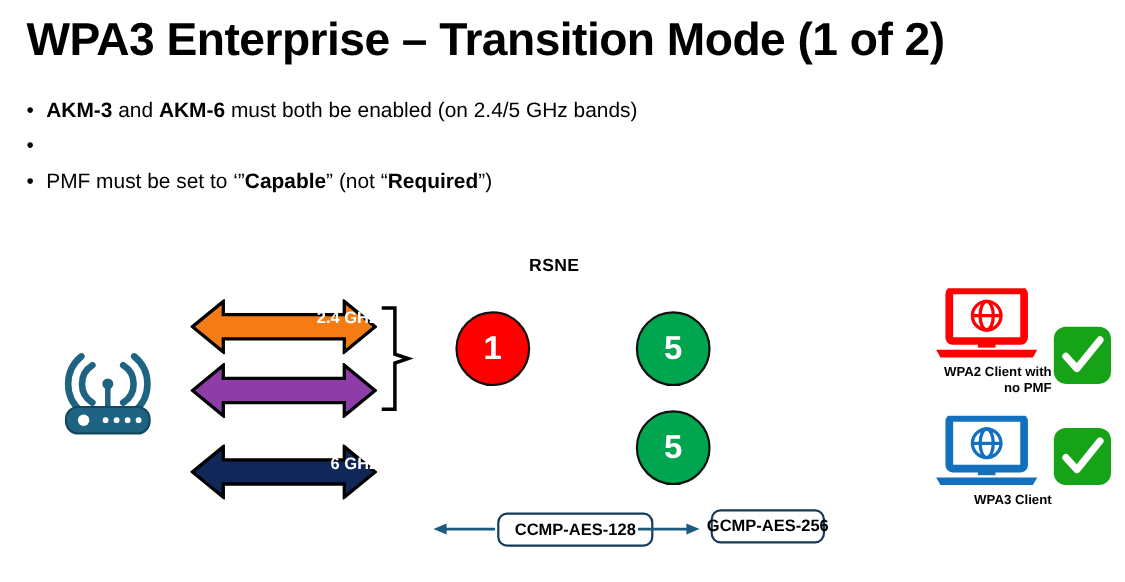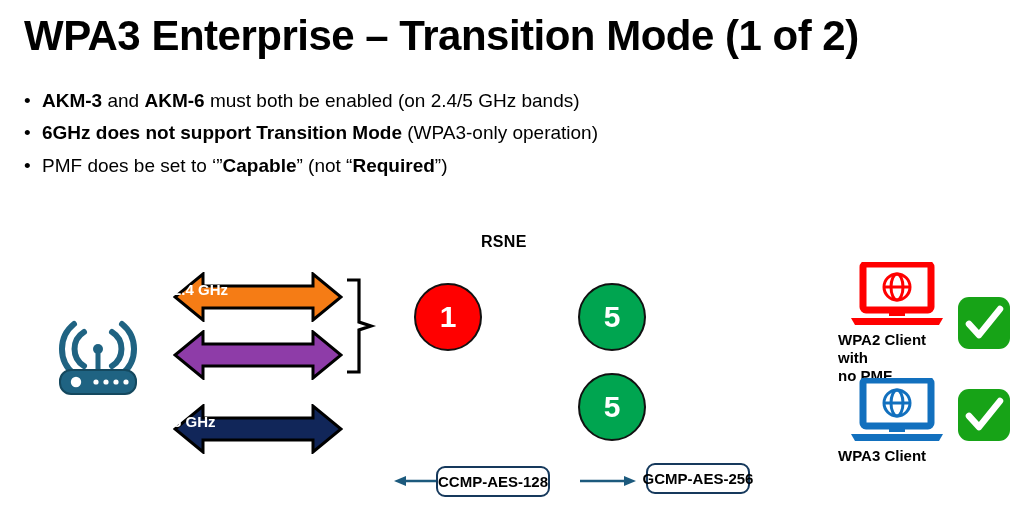--- a/index.html
+++ b/index.html
@@ -73,21 +73,21 @@
   
   .router { left: 48px; top: 312px; width: 100px; height: 86px; }
 
   
   .band-arrow { width: 170px; height: 50px; }
   .band-arrow svg { display: block; }
   .band-label {
     position: absolute;
     left: 0; right: 0;
     top: 9px;
-    text-align: left;
+    text-align: right;
     color: #ffffff;
     font-size: 15px;
     font-weight: bold;
     pointer-events: none;
   }
   #arrow-24 { left: 173px; top: 272px; }
   #arrow-5  { left: 173px; top: 330px; }
   #arrow-6  { left: 173px; top: 404px; }
 
   
@@ -115,34 +115,34 @@
     border-radius: 9px;
     background: #ffffff;
     display: flex;
     align-items: center;
     justify-content: center;
     font-size: 15px;
     font-weight: bold;
     box-sizing: border-box;
     white-space: nowrap;
   }
-  #cipher-ccmp { left: 436px; top: 466px; width: 114px; height: 31px; }
+  #cipher-ccmp { left: 452px; top: 466px; width: 142px; height: 31px; }
   #cipher-gcmp { left: 646px; top: 463px; width: 104px; height: 31px; }
 
   .flow-arrow svg { display: block; }
   #flow-left  { left: 392px; top: 472px; }
   #flow-right { left: 578px; top: 472px; }
 
   
   .client { width: 118px; }
   #client-wpa2 { left: 838px; top: 262px; }
   #client-wpa3 { left: 838px; top: 378px; }
   .client-caption {
-    text-align: left;
-    font-size: 15px;
+    text-align: right;
+    font-size: 12px;
     font-weight: bold;
     line-height: 1.2;
     margin-top: 3px;
     white-space: pre-line;
   }
   .laptop { display: block; margin: 0 auto; }
 
   .check { width: 54px; height: 54px; }
   #check-wpa2 { left: 957px; top: 296px; }
   #check-wpa3 { left: 957px; top: 388px; }
@@ -152,25 +152,24 @@
 
 <div class="slide-title">WPA3 Enterprise – Transition Mode (1 of 2)</div>
 
 <div class="bullets">
   <div class="bullet-row">
     <span class="bullet-dot">•</span>
     <span class="bullet-text"><b>AKM-3</b><span> and </span><b>AKM-6</b><span> must both be enabled (on 2.4/5 GHz bands)</span></span>
   </div>
   <div class="bullet-row">
     <span class="bullet-dot">•</span>
-    <span class="bullet-text"><b>6GHz does not support Transition Mode</b><span> (WPA3-only operation)</span></span>
   </div>
   <div class="bullet-row">
     <span class="bullet-dot">•</span>
-    <span class="bullet-text"><span>PMF does be set to ‘”</span><b>Capable</b><span>” (not “</span><b>Required</b><span>”)</span></span>
+    <span class="bullet-text"><span>PMF must be set to ‘”</span><b>Capable</b><span>” (not “</span><b>Required</b><span>”)</span></span>
   </div>
 </div>
 
 <div class="stage">
 
   <div class="rsne-label">RSNE</div>
 
   <div class="router">
     <svg width="100" height="86" viewBox="0 0 100 86">
       <g fill="none" stroke="#1F6382" stroke-width="6" stroke-linecap="round">

